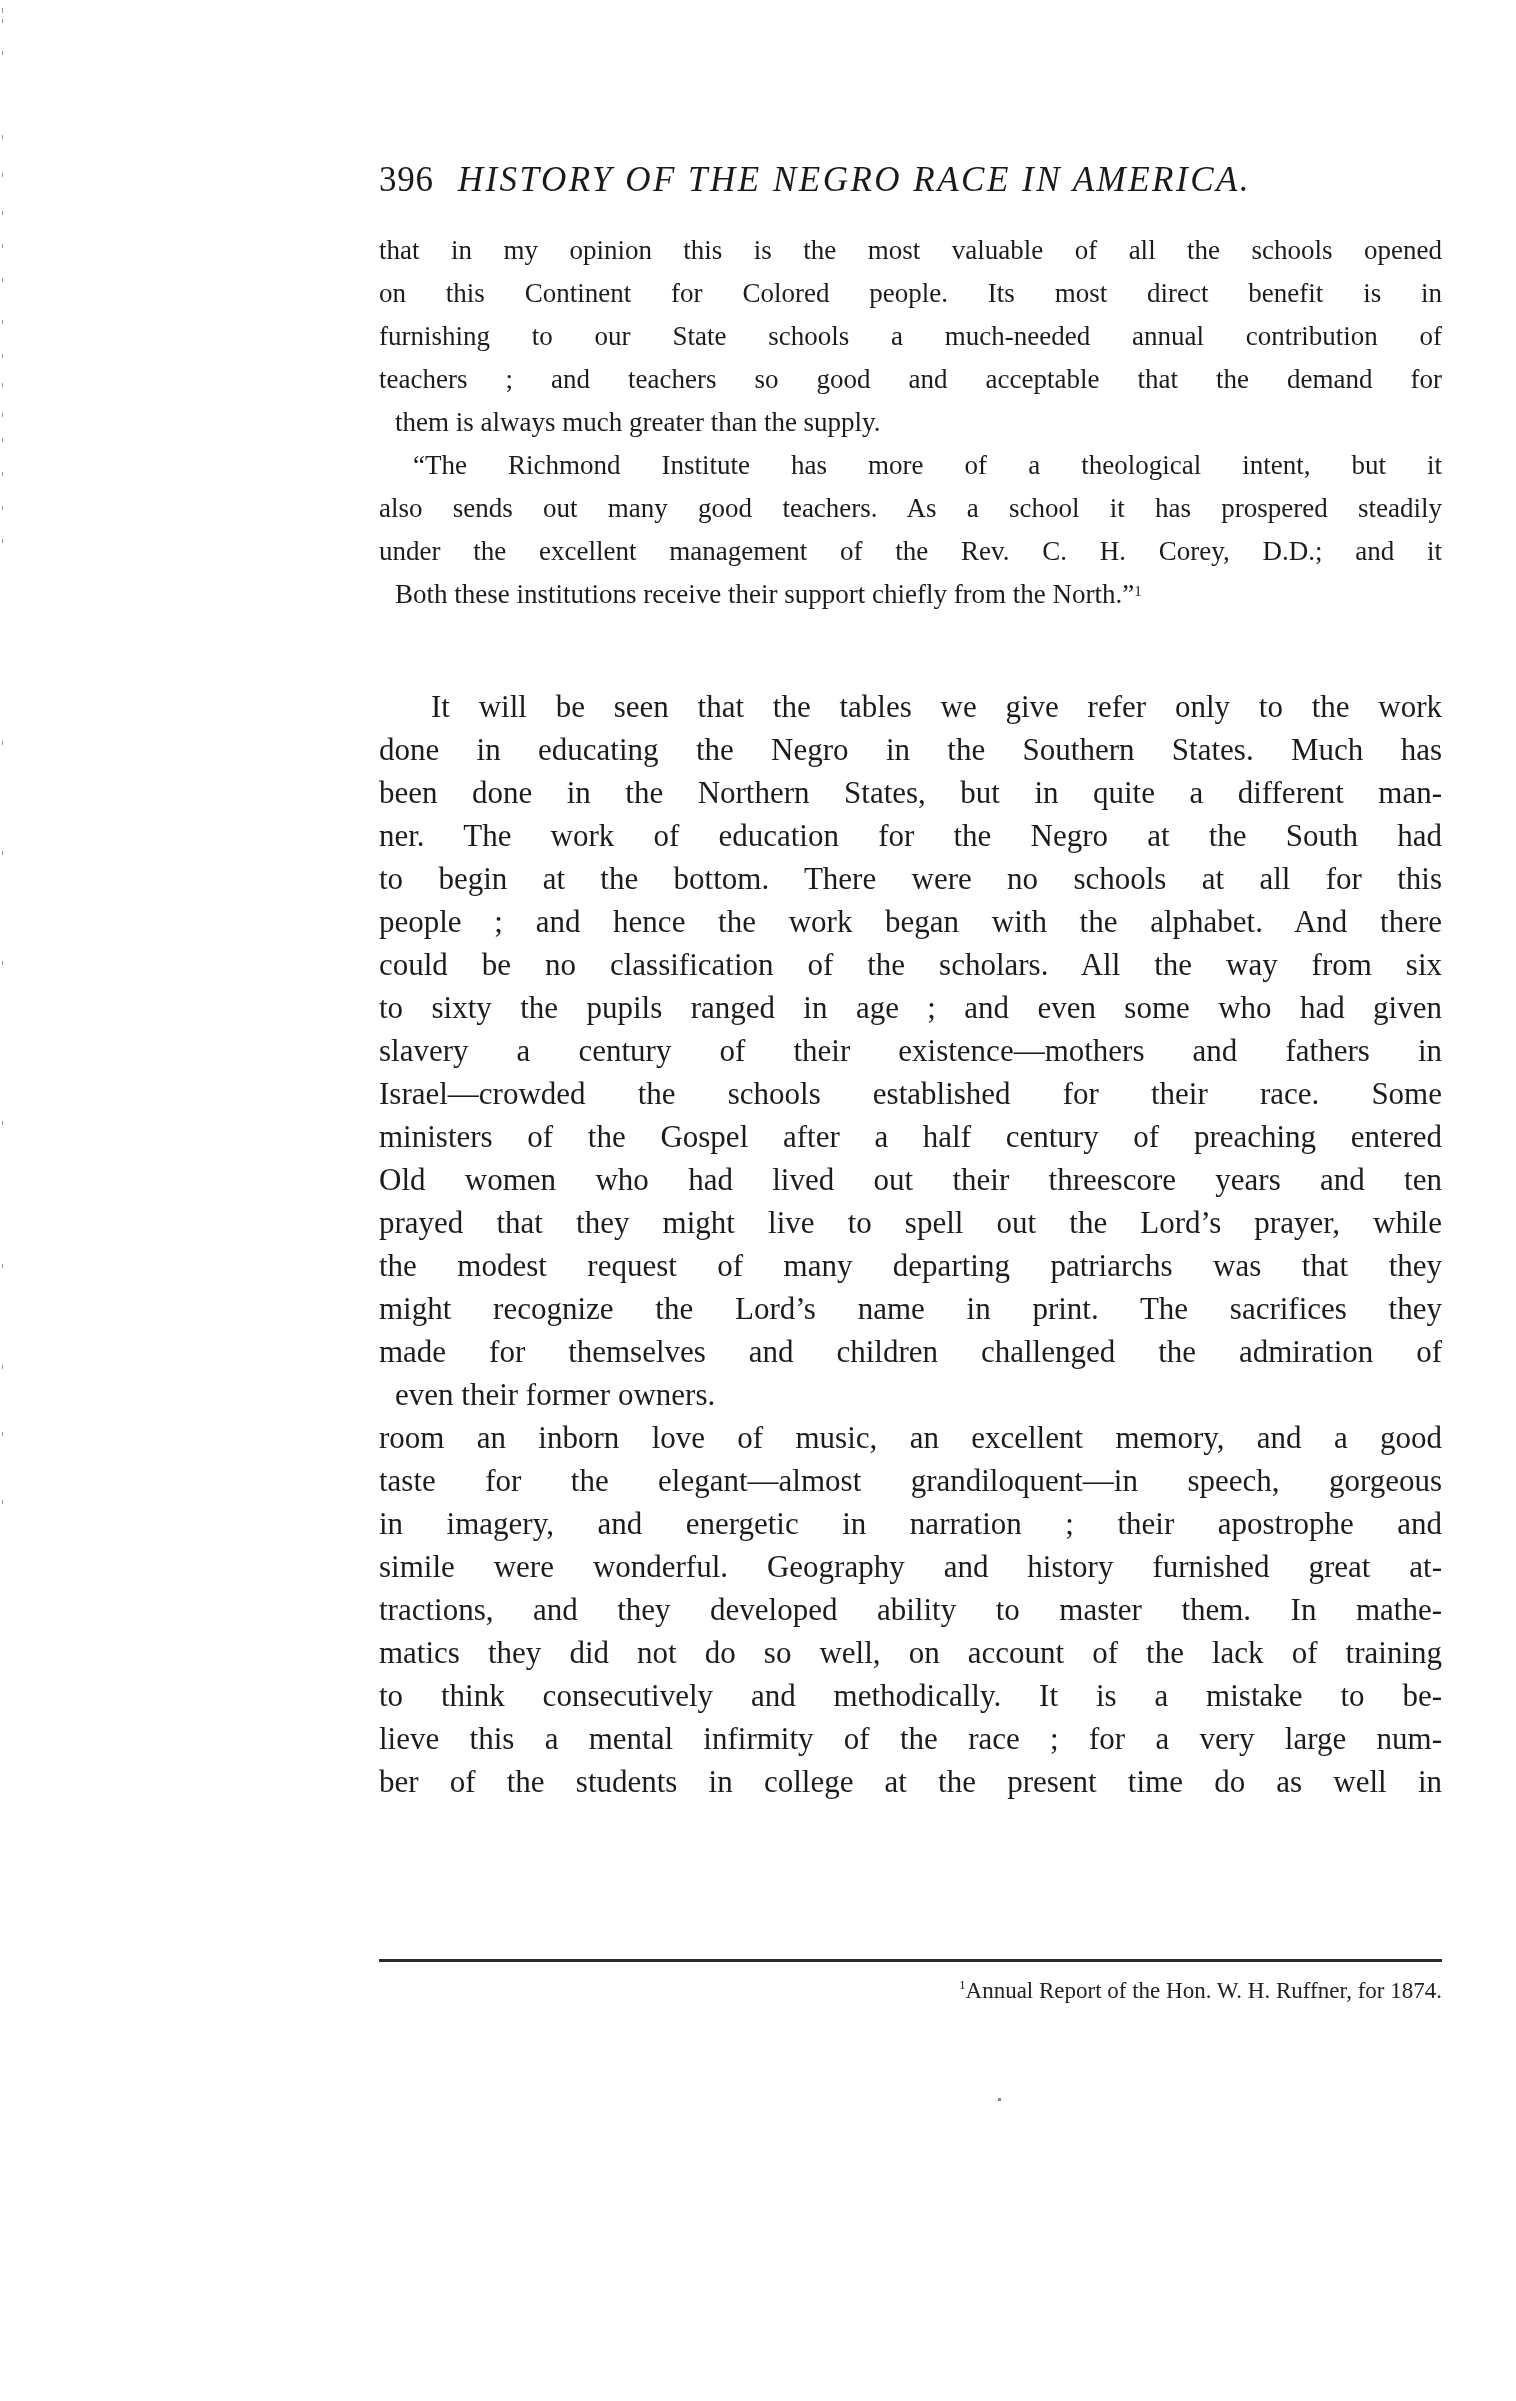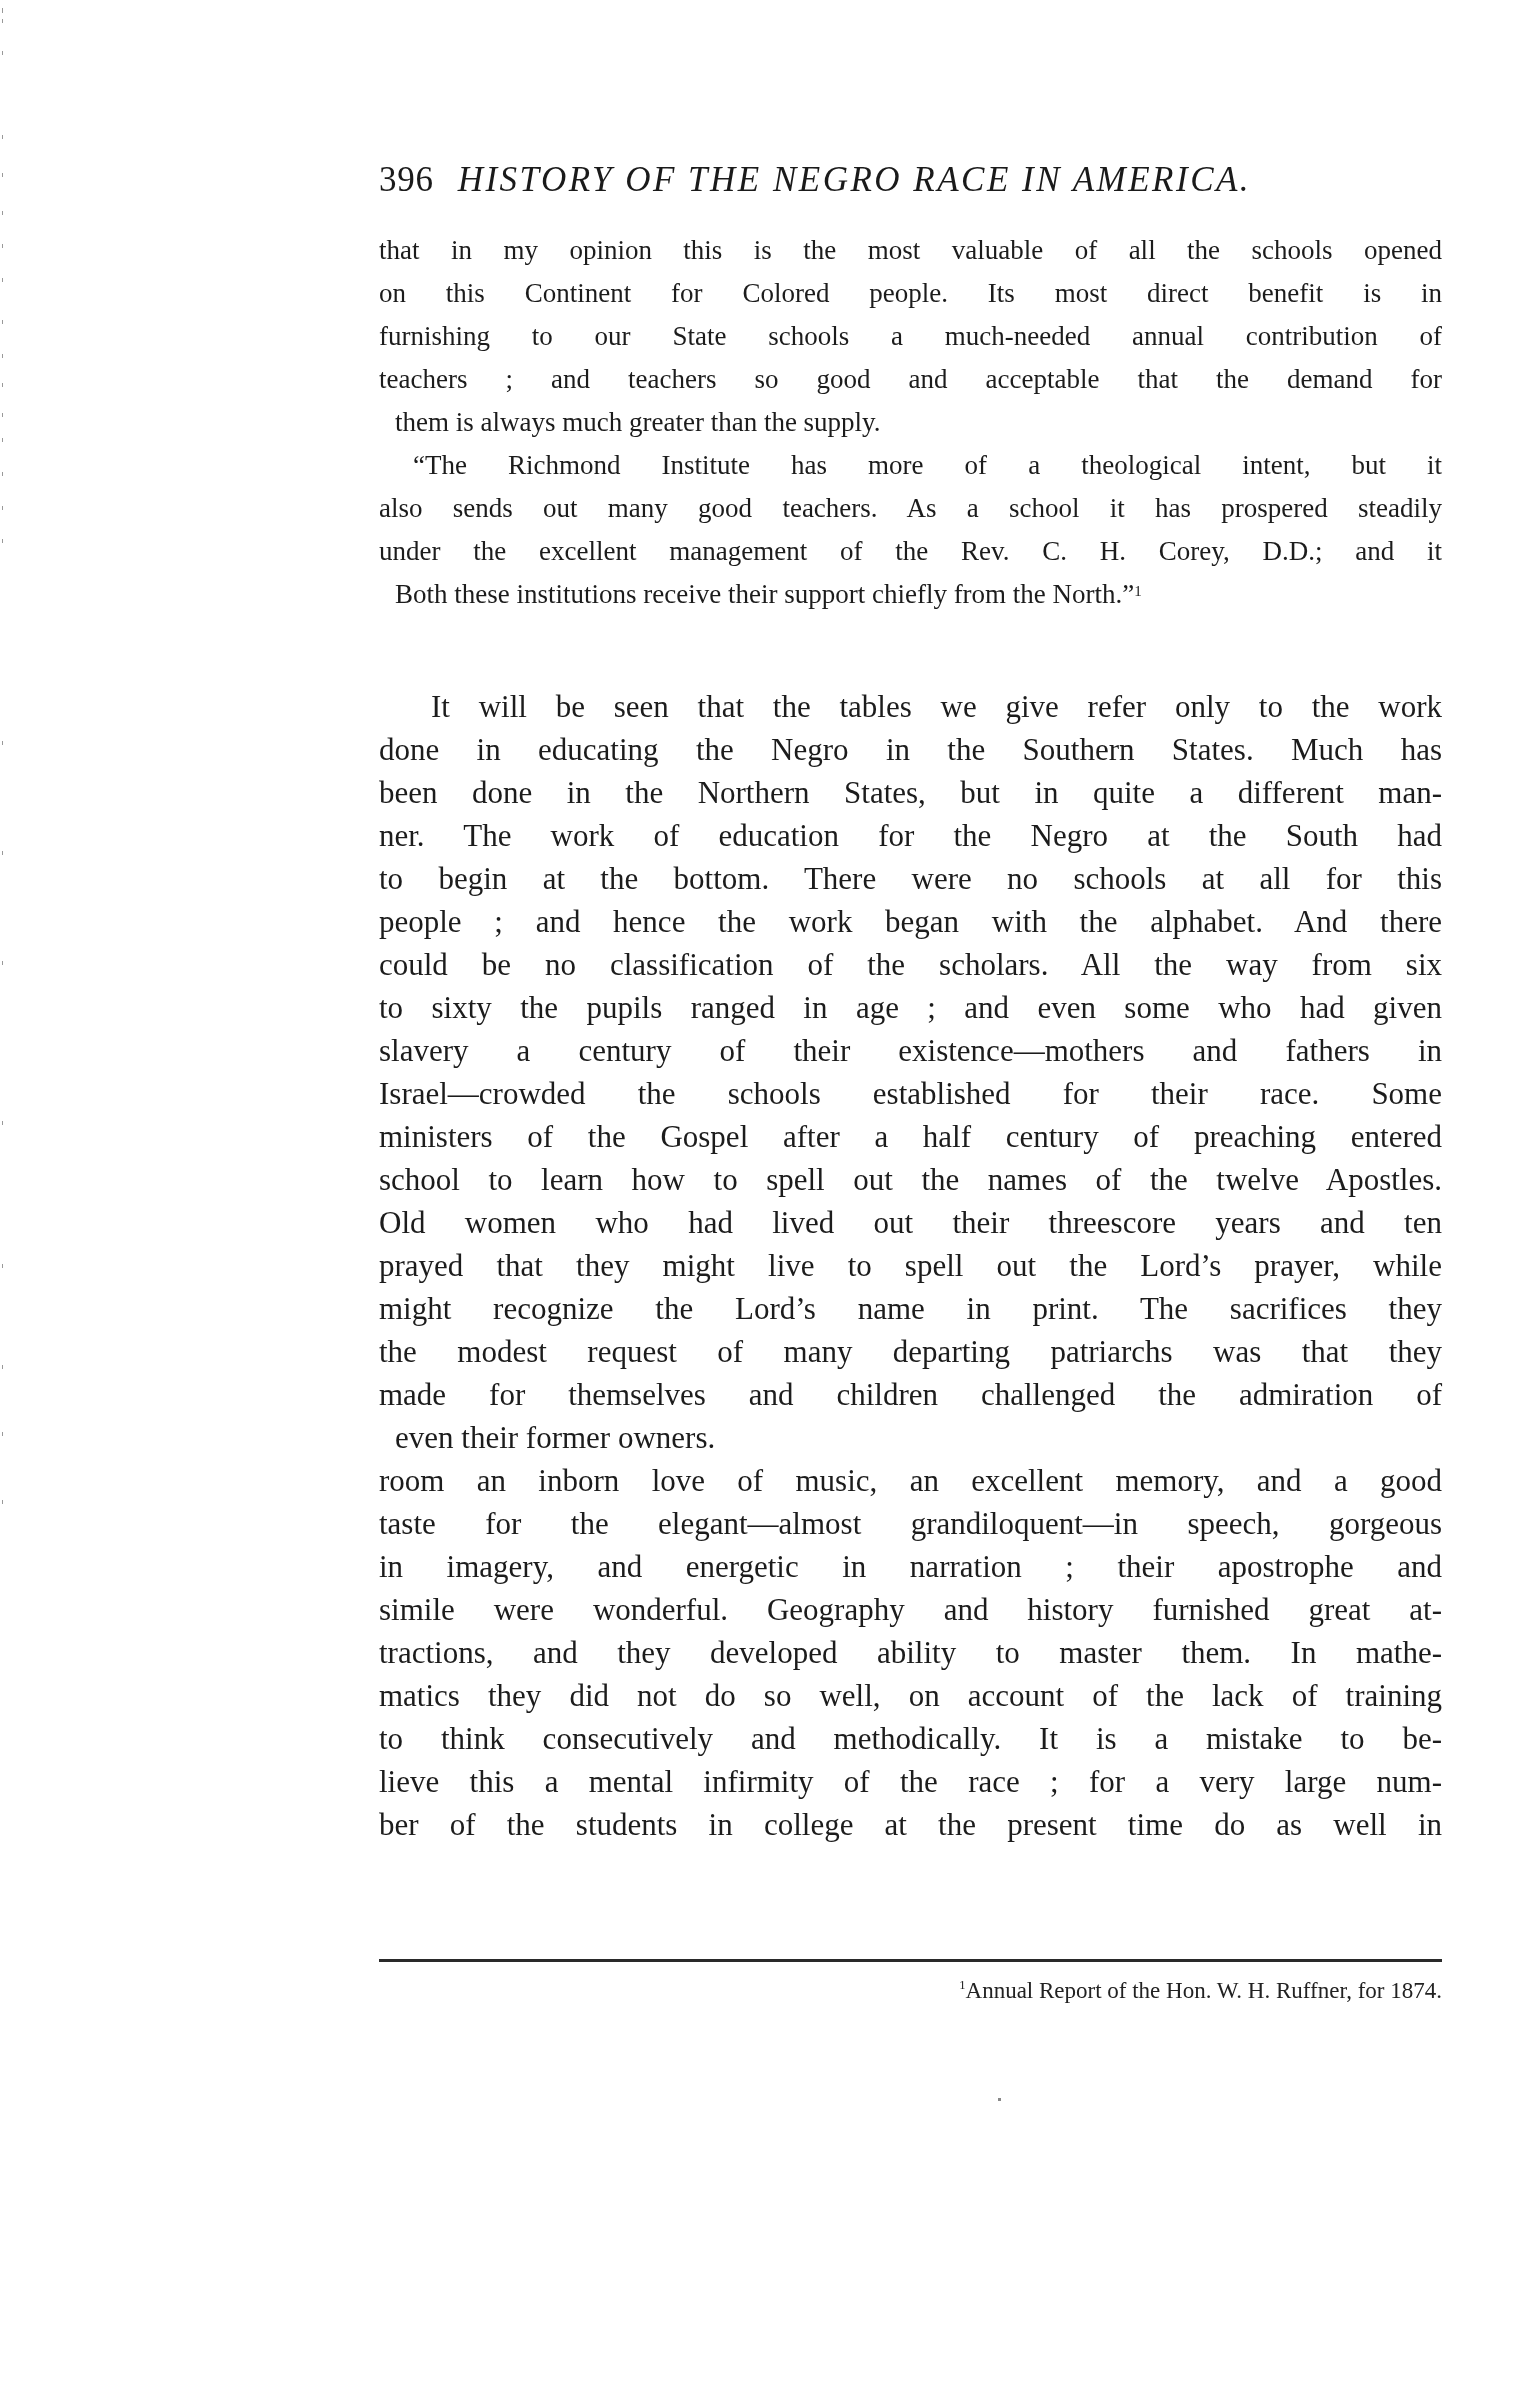--- a/index.html
+++ b/index.html
@@ -85,25 +85,24 @@
       <span class="line">done in educating the Negro in the Southern States.  Much has</span>
       <span class="line">been done in the Northern States, but in quite a different man-</span>
       <span class="line">ner.  The work of education for the Negro at the South had</span>
       <span class="line">to begin at the bottom.  There were no schools at all for this</span>
       <span class="line">people ; and hence the work began with the alphabet.  And there</span>
       <span class="line">could be no classification of the scholars.  All the way from six</span>
       <span class="line">to sixty the pupils ranged in age ; and even some who had given</span>
       <span class="line">slavery a century of their existence—mothers and fathers in</span>
       <span class="line">Israel—crowded the schools established for their race.  Some</span>
       <span class="line">ministers of the Gospel after a half century of preaching entered</span>
-      <span class="line">school to learn how to spell out the names of the twelve Apostles.</span>
       <span class="line">Old women who had lived out their threescore years and ten</span>
       <span class="line">prayed that they might live to spell out the Lord’s prayer, while</span>
+      <span class="line">the modest request of many departing patriarchs was that they</span>
       <span class="line">might recognize the Lord’s name in print.  The sacrifices they</span>
-      <span class="line">the modest request of many departing patriarchs was that they</span>
       <span class="line">made for themselves and children challenged the admiration of</span>
       <span class="line last">even their former owners.</span>
     </p>
     <p>
       <span class="line">room an inborn love of music, an excellent memory, and a good</span>
       <span class="line">taste for the elegant—almost grandiloquent—in speech, gorgeous</span>
       <span class="line">in imagery, and energetic in narration ; their apostrophe and</span>
       <span class="line">simile were wonderful.  Geography and history furnished great at-</span>
       <span class="line">tractions, and they developed ability to master them.  In mathe-</span>
       <span class="line">matics they did not do so well, on account of the lack of training</span>

